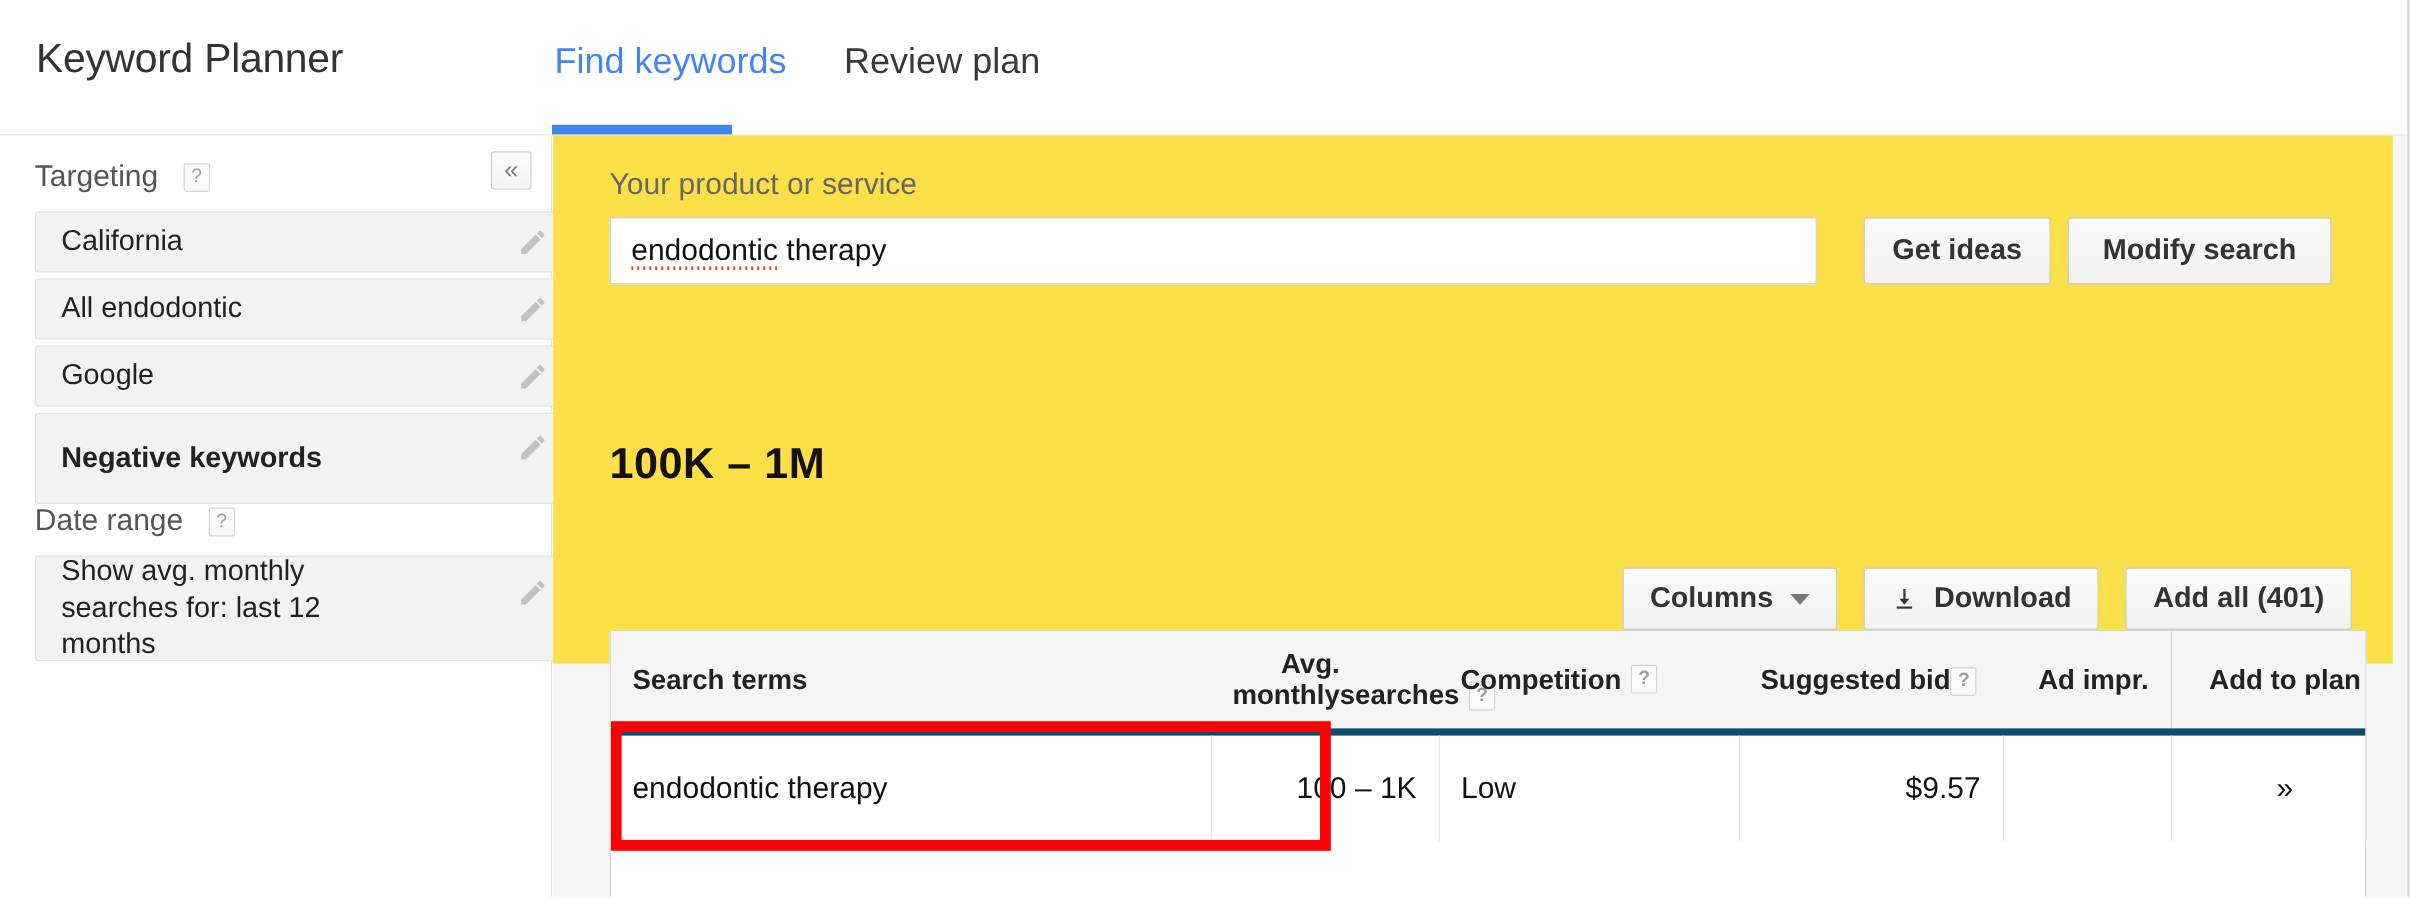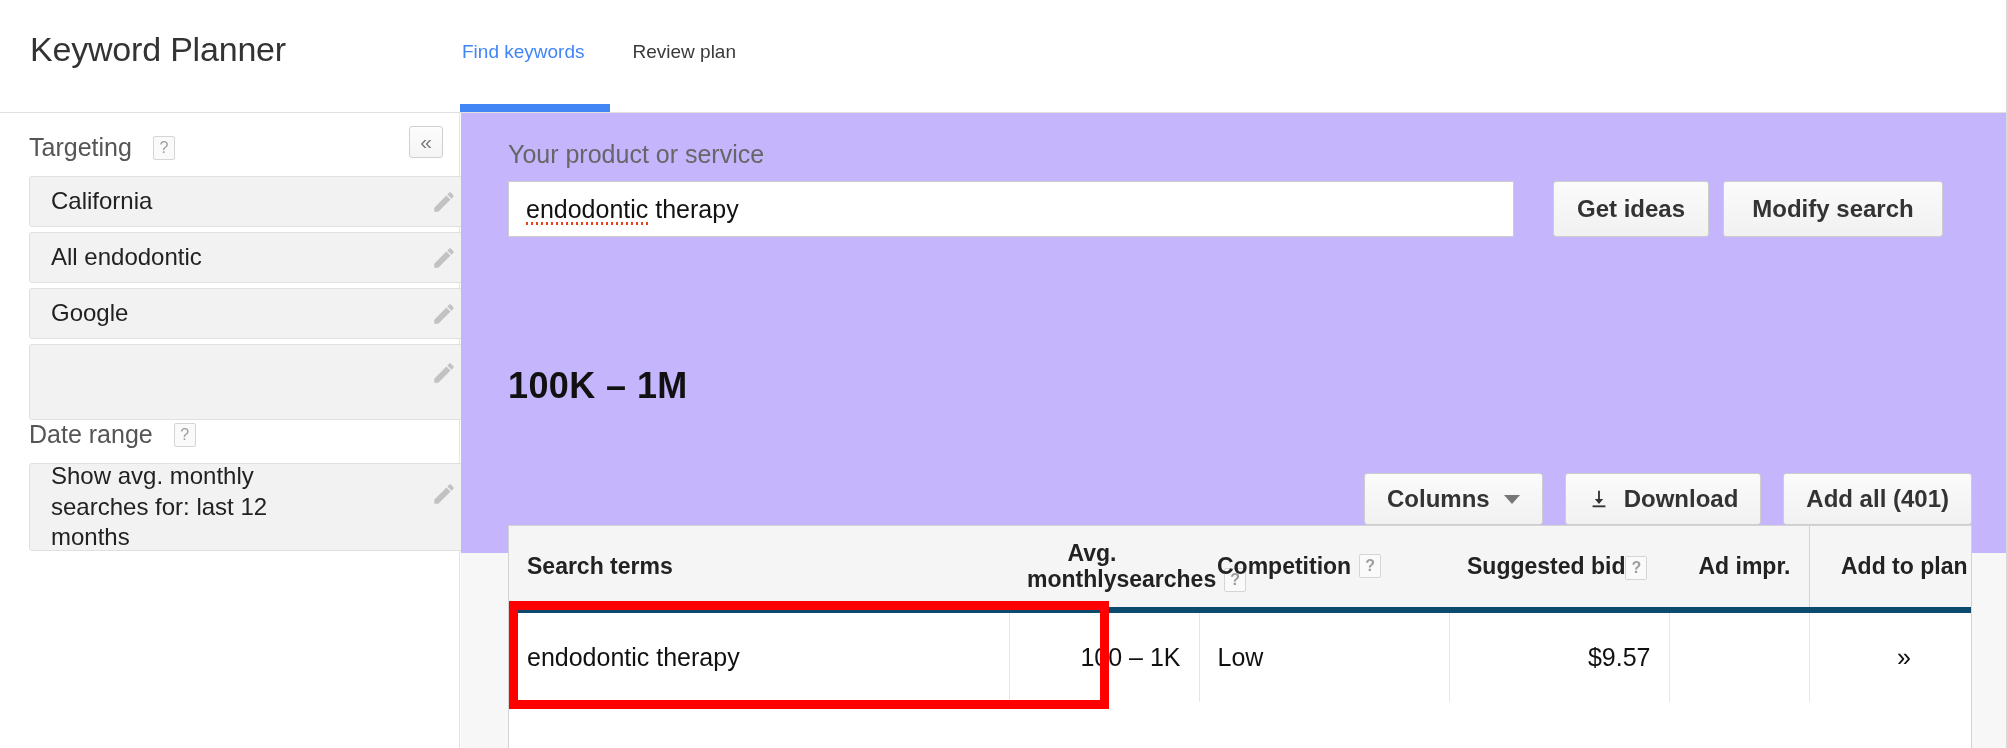--- a/index.html
+++ b/index.html
@@ -41,21 +41,21 @@
     letter-spacing: -0.2px;
   }
   .tabs {
     position: absolute;
     left: 462px;
     top: 36px;
     display: flex;
     align-items: flex-start;
   }
   .tab {
-    font-size: 19px;
+    font-size: 30px;
     padding: 0 26px 0 0;
     cursor: pointer;
     line-height: 32px;
   }
   .tab.active { color: #4285f4; }
   .tab.inactive { color: #3a3a3a; margin-left: 22px; }
   .tab-underline {
     position: absolute;
     left: 460px;
     top: 104px;
@@ -151,23 +151,23 @@
     position: absolute;
     left: 461px;
     top: 0;
     right: 0;
     height: 636px;
     background: #f7f7f7;
     box-sizing: border-box;
   }
   .search-panel {
     position: absolute;
-    left: 0; top: 0; right: 0;
+    left: 0; top: 0; right: 12px;
     height: 440px;
-    background: #c4b5fd;
+    background: #fde047;
   }
   .field-label {
     position: absolute;
     left: 47px;
     top: 27px;
     font-size: 25px;
     color: #666666;
   }
   .search-input {
     position: absolute;
@@ -408,20 +408,21 @@
         </div>
 
         <div class="chip" style="height:51px;">
           <span class="chip-text">Google</span>
           <svg class="pencil" viewBox="0 0 24 24" aria-hidden="true">
             <path d="M3 17.2V21h3.8L18 9.8 14.2 6 3 17.2zM20.7 7.1c.4-.4.4-1 0-1.4l-2.4-2.4c-.4-.4-1-.4-1.4 0l-1.8 1.8L19 8.9l1.7-1.8z" fill="#9c9c9c"></path>
           </svg>
         </div>
 
         <div class="chip bold" style="height:76px;">
+          <span class="chip-text">Negative keywords</span>
           <svg class="pencil" style="top:28px;" viewBox="0 0 24 24" aria-hidden="true">
             <path d="M3 17.2V21h3.8L18 9.8 14.2 6 3 17.2zM20.7 7.1c.4-.4.4-1 0-1.4l-2.4-2.4c-.4-.4-1-.4-1.4 0l-1.8 1.8L19 8.9l1.7-1.8z" fill="#9c9c9c"></path>
           </svg>
         </div>
       </div>
 
       <div class="section-label" style="left:29px; top:307px;">
         <span>Date range</span>
         <span class="help-chip">?</span>
       </div>

